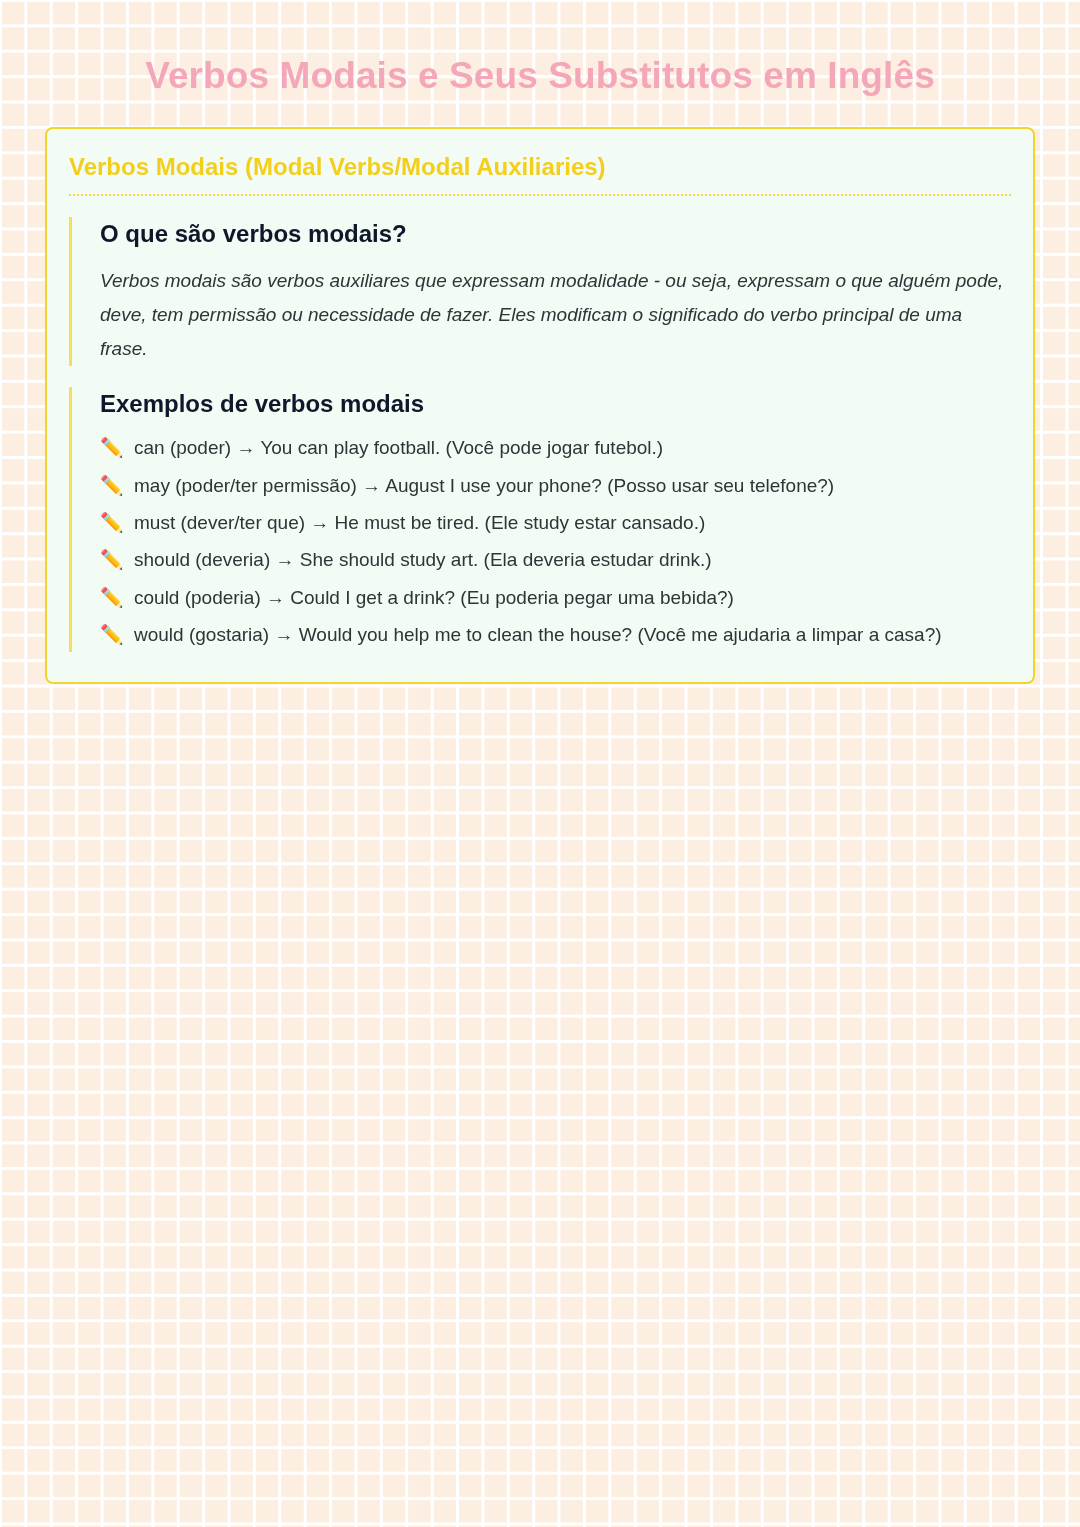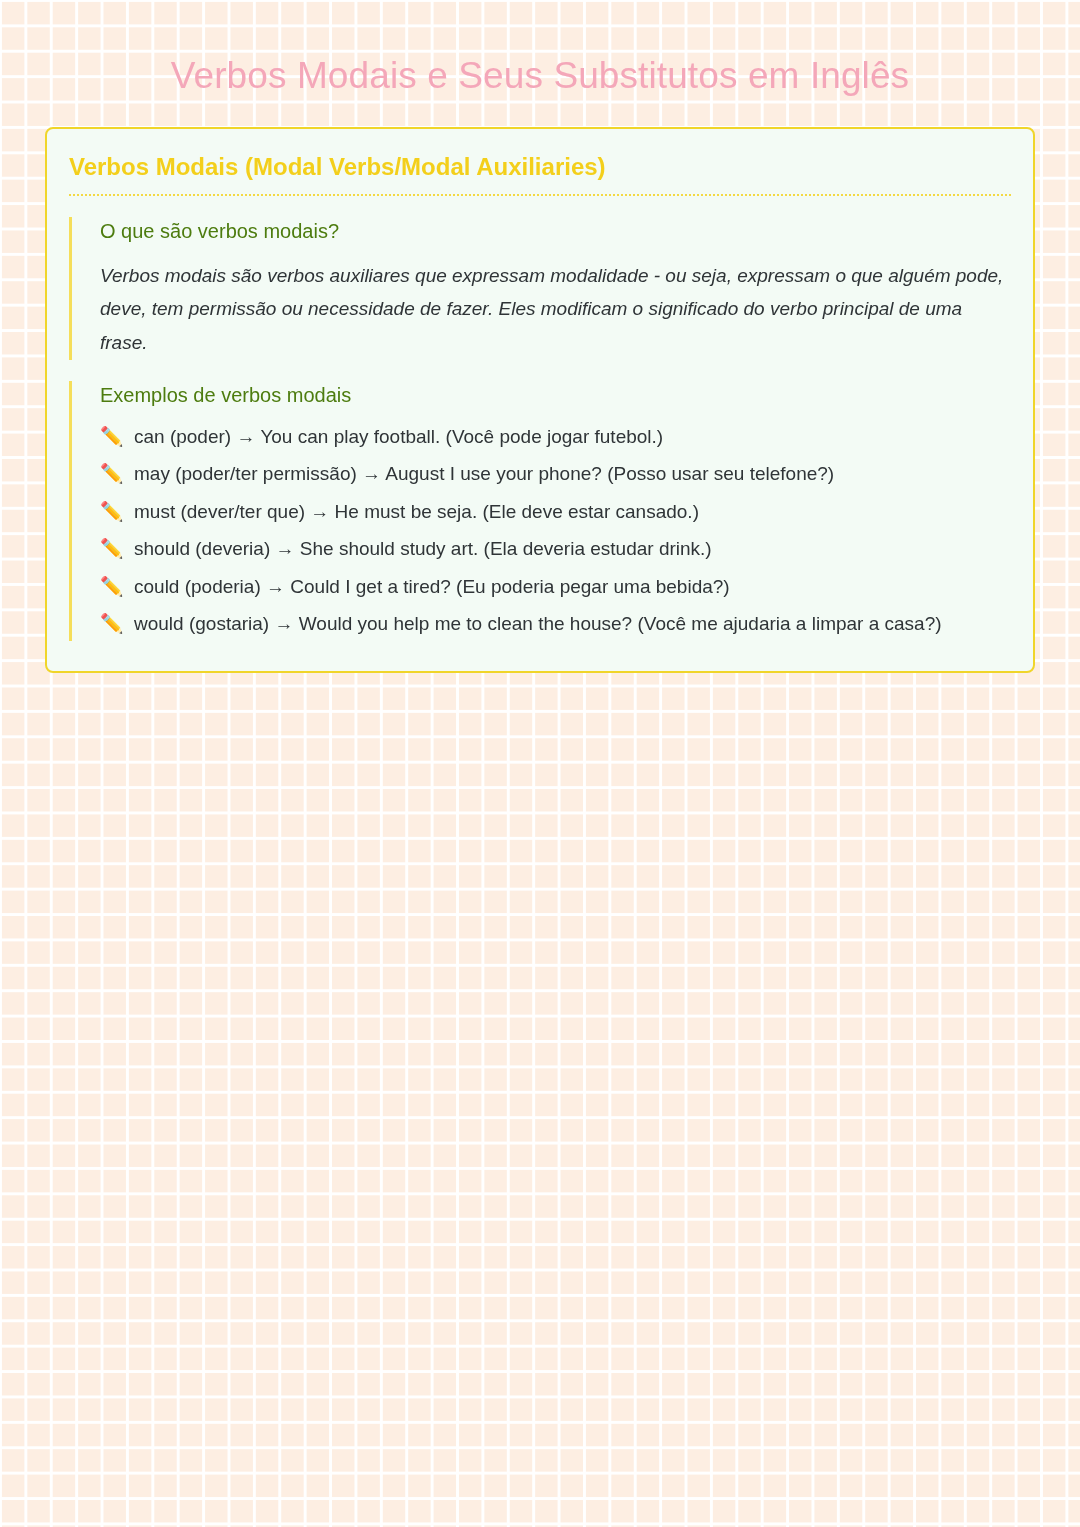--- a/index.html
+++ b/index.html
@@ -29,21 +29,21 @@
     box-sizing: border-box;
   }
 
   
   .page-title {
     margin: 0;
     padding: 52px 40px 0 40px;
     text-align: center;
     font-size: 37px;
     line-height: 1.28;
-    font-weight: normal;
+    font-weight: bold;
     color: #f4a7b9;
     letter-spacing: 0.1px;
   }
 
   
   .card {
     position: relative;
     margin: 28px 45px 0 45px;
     background: #f3fbf5;
     border: 2.5px solid #f0d52a;
@@ -73,24 +73,24 @@
   
   .section {
     position: relative;
     margin: 21px 0 0 0;
     padding: 0 0 0 28px;
     border-left: 3px solid #f5de5a;
   }
 
   .section-heading {
     margin: 0;
-    font-size: 20px;
+    font-size: 24px;
     line-height: 1.4;
-    font-weight: normal;
-    color: #4d7c0f;
+    font-weight: bold;
+    color: #0f172a;
   }
 
   .section-body {
     margin: 14px 0 0 0;
     font-size: 19px;
     line-height: 1.78;
     color: #2f3437;
     font-style: italic;
   }
 
@@ -154,29 +154,29 @@
         <li class="example-item">
           <span class="example-bullet">✏️</span>
           <span class="example-text">can (poder) → You can play football. (Você pode jogar futebol.)</span>
         </li>
         <li class="example-item">
           <span class="example-bullet">✏️</span>
           <span class="example-text">may (poder/ter permissão) → August I use your phone? (Posso usar seu telefone?)</span>
         </li>
         <li class="example-item">
           <span class="example-bullet">✏️</span>
-          <span class="example-text">must (dever/ter que) → He must be seja. (Ele deve estar cansado.)</span>
+          <span class="example-text">must (dever/ter que) → He must be tired. (Ele study estar cansado.)</span>
         </li>
         <li class="example-item">
           <span class="example-bullet">✏️</span>
           <span class="example-text">should (deveria) → She should study art. (Ela deveria estudar drink.)</span>
         </li>
         <li class="example-item">
           <span class="example-bullet">✏️</span>
-          <span class="example-text">could (poderia) → Could I get a tired? (Eu poderia pegar uma bebida?)</span>
+          <span class="example-text">could (poderia) → Could I get a drink? (Eu poderia pegar uma bebida?)</span>
         </li>
         <li class="example-item">
           <span class="example-bullet">✏️</span>
           <span class="example-text">would (gostaria) → Would you help me to clean the house? (Você me ajudaria a limpar a casa?)</span>
         </li>
       </ul>
     </section>
 
   </div>
 </div>

